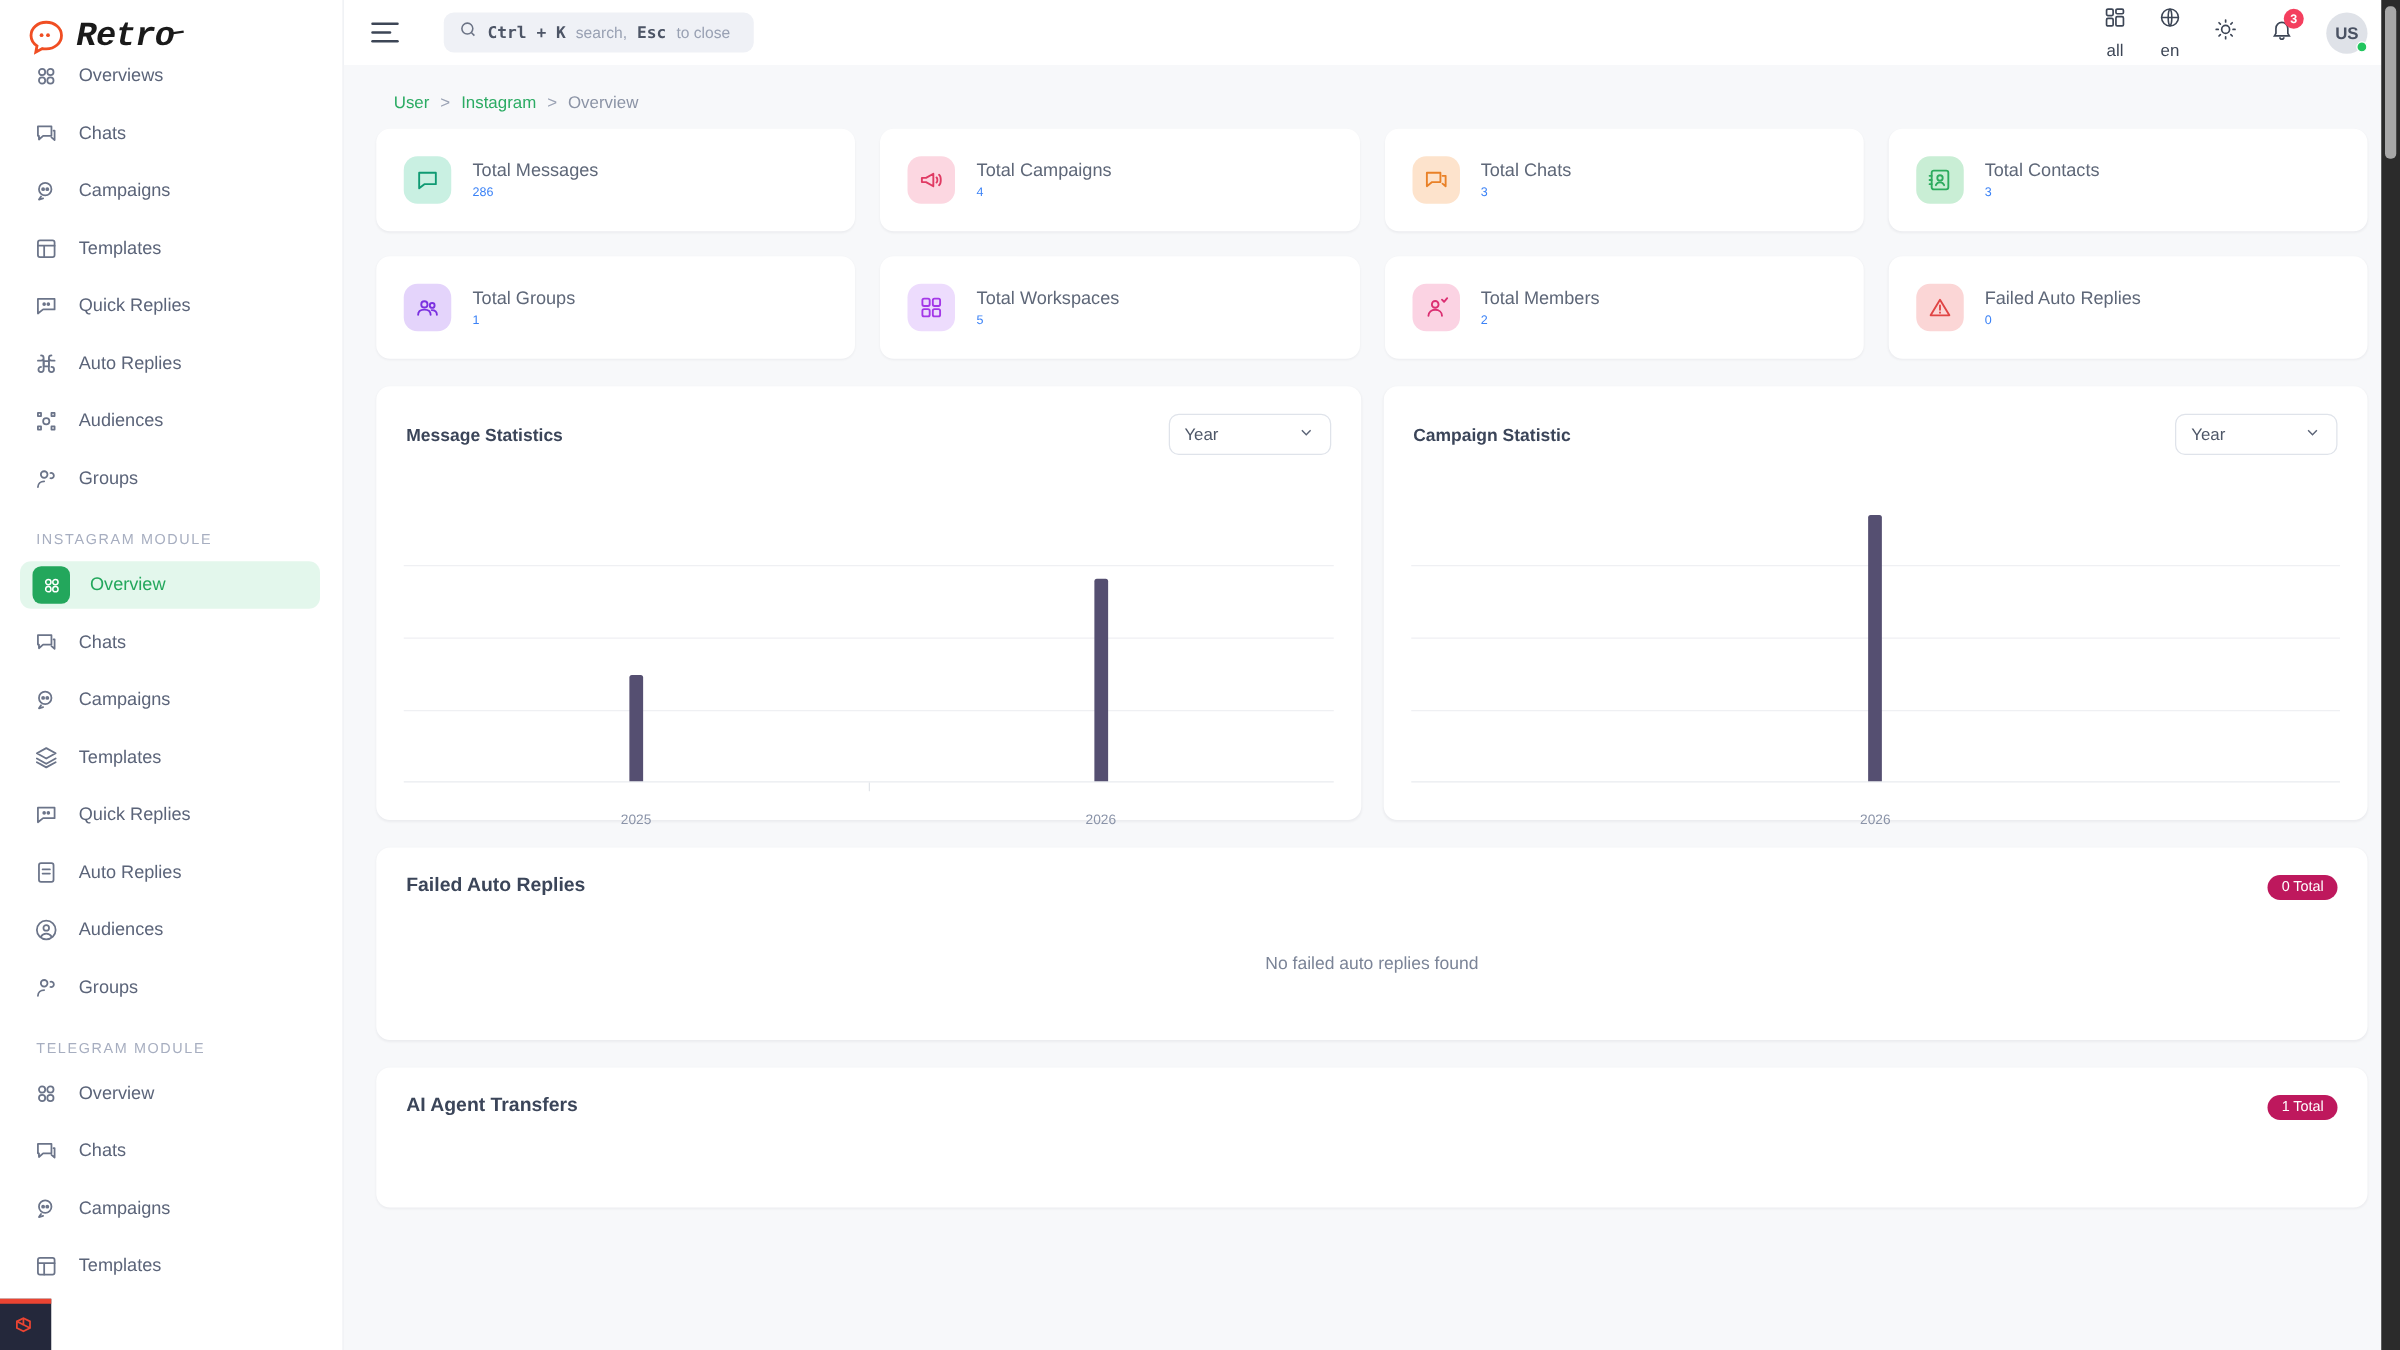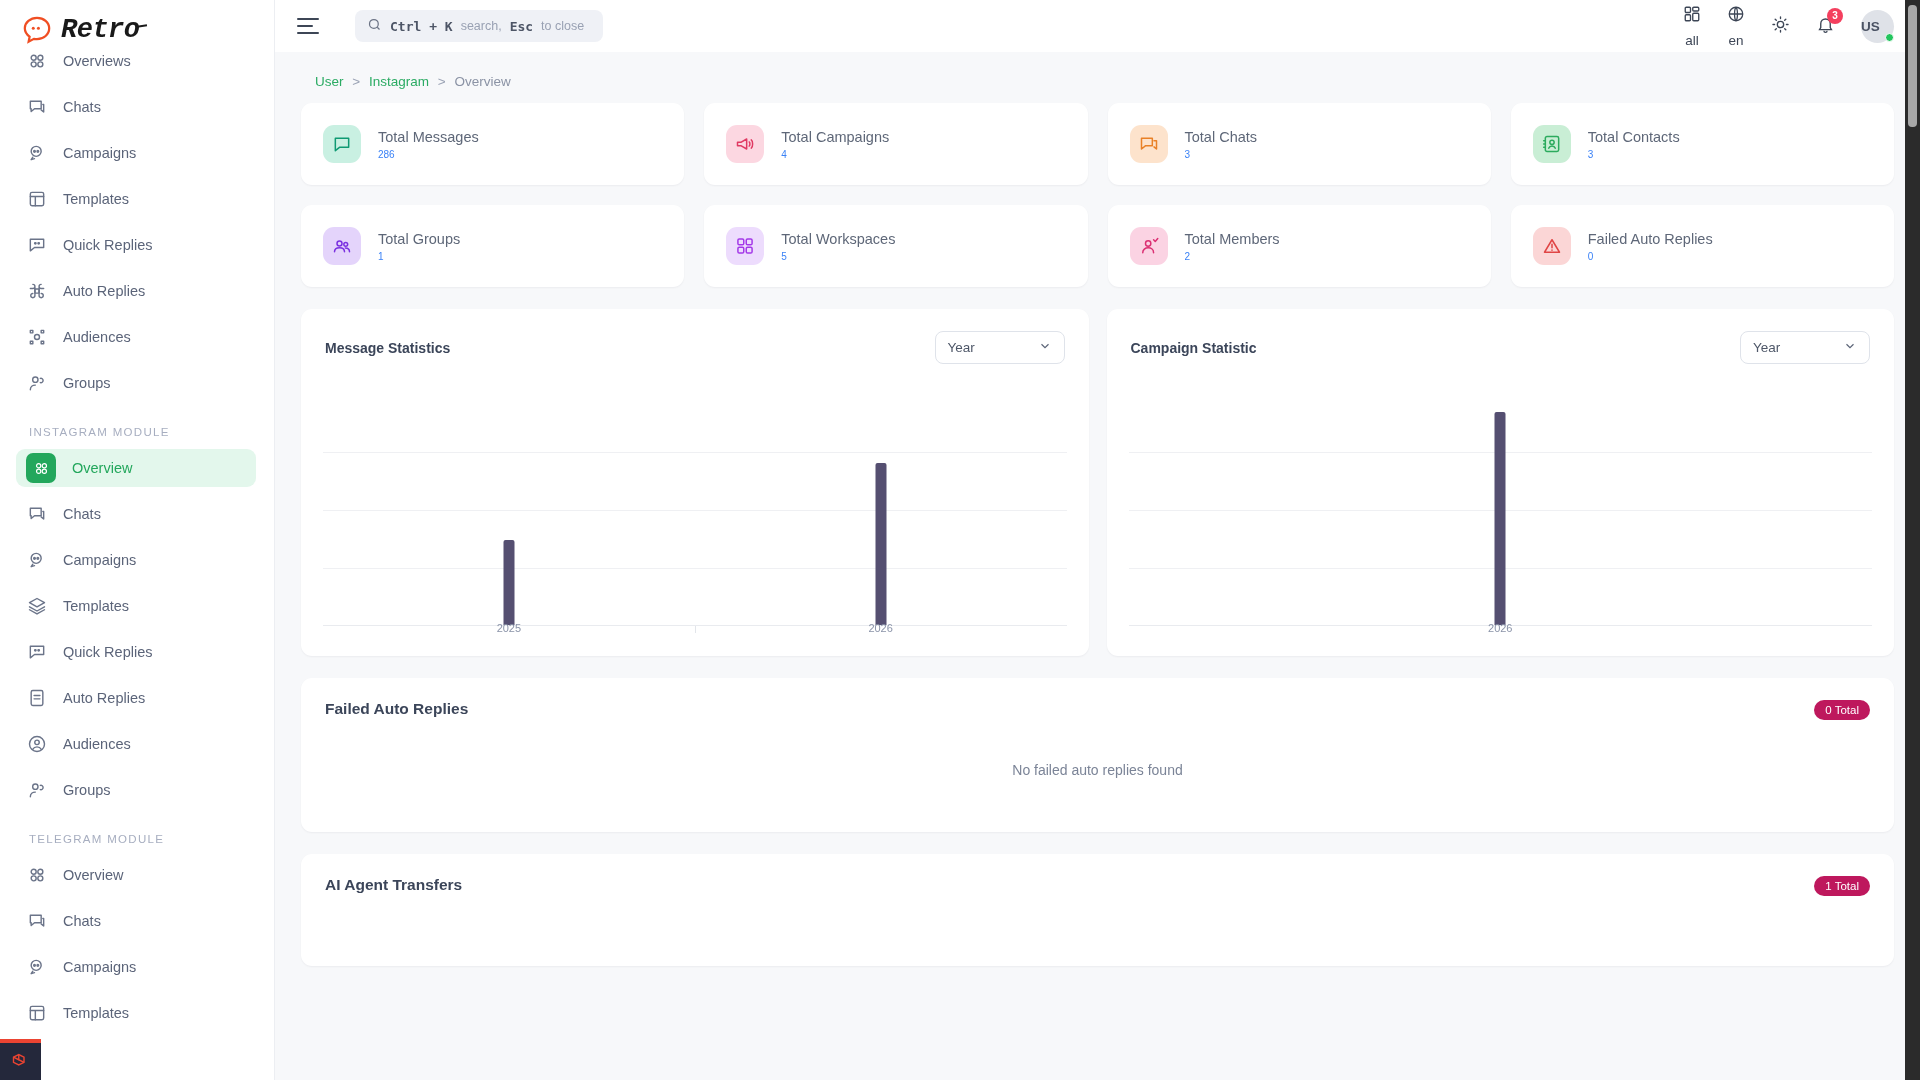--- a/index.html
+++ b/index.html
@@ -88,21 +88,21 @@
   .bell-wrap { position: relative; cursor: pointer; }
   .bell-badge {
     position: absolute; top: -7px; right: -8px;
     background: #f43f5e; color: #fff; font-size: 10px; font-weight: 600;
     width: 16px; height: 16px; border-radius: 50%;
     display: flex; align-items: center; justify-content: center;
   }
   .avatar {
     width: 33px; height: 33px; border-radius: 50%; background: #dfe2e8;
     color: #4a5263; font-size: 13.5px; font-weight: 600;
-    display: flex; align-items: center; 
+    display: flex; align-items: center; justify-content: center;
     position: relative; cursor: pointer;
   }
   .avatar .dot {
     position: absolute; right: 0; bottom: 1px; width: 9px; height: 9px;
     border-radius: 50%; background: #22c55e; border: 1.5px solid #fff;
   }
 
   #content { flex: 1; overflow: hidden; padding: 0 26px; background: #f7f8fa; position: relative; }
   .breadcrumb { padding: 22px 0 14px 14px; font-size: 13.5px; color: #8b93a5; }
   .breadcrumb a { color: #2bab63; text-decoration: none; cursor: pointer; }
@@ -137,21 +137,21 @@
   .gridline { position: absolute; left: 0; right: 0; height: 1px; background: #eff0f3; }
   .bar {
     position: absolute; bottom: 0; width: 11px; background: #554f71;
     border-radius: 2px 2px 0 0; transform: translateX(-50%);
   }
   .tick {
     position: absolute; top: 0; width: 1px; height: 7px; background: #e2e5ea;
   }
   .xlab {
     position: absolute; font-size: 11px; color: #8a93a8;
-    transform: translateX(-50%); top: 228px;
+    transform: translateX(-50%); top: 256px;
   }
 
   .list-panel { margin-top: 22px; position: relative; padding-bottom: 10px; }
   .list-head { display: flex; align-items: flex-start; justify-content: space-between; padding: 22px 24px 0; }
   .list-title { font-size: 15.5px; font-weight: 700; color: #3b4559; }
   .badge {
     background: #be185d; color: #fff; font-size: 11.5px; font-weight: 500;
     padding: 4px 11px; border-radius: 11px;
   }
   .empty-msg { text-align: center; color: #7b8497; font-size: 14px; padding: 42px 0 44px; }

